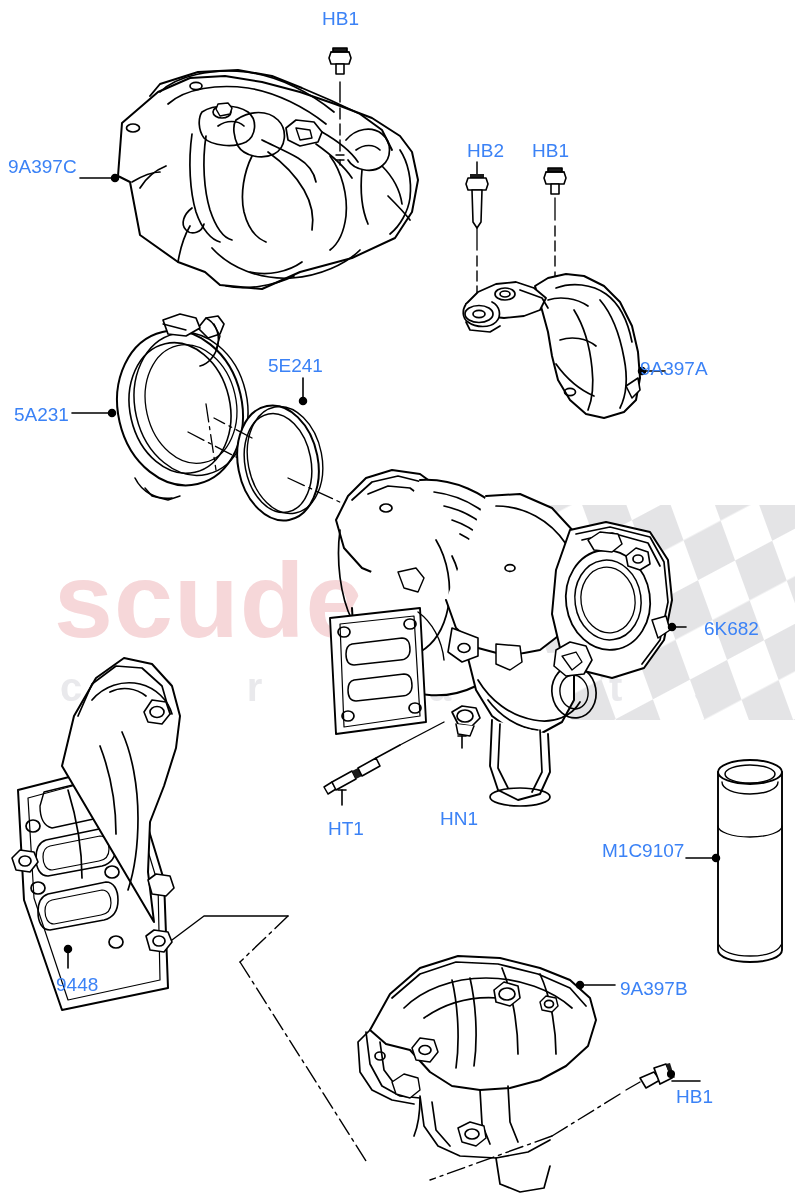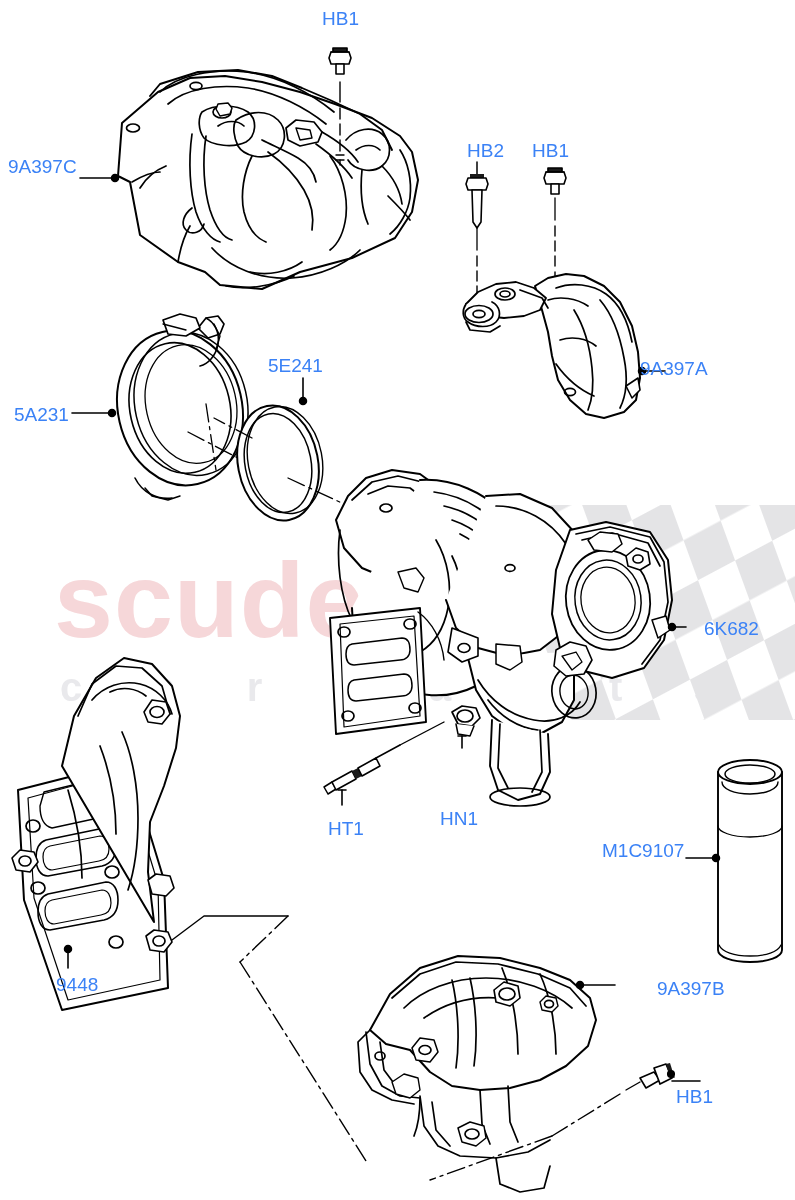--- a/index.html
+++ b/index.html
@@ -394,16 +394,16 @@
   <div class="lbl" style="left:467px;top:140px;">HB2</div>
   <div class="lbl" style="left:532px;top:140px;">HB1</div>
   <div class="lbl" style="left:640px;top:358px;">9A397A</div>
   <div class="lbl" style="left:268px;top:355px;">5E241</div>
   <div class="lbl" style="left:14px;top:404px;text-align:center;">5A231</div>
   <div class="lbl" style="left:704px;top:618px;">6K682</div>
   <div class="lbl" style="left:440px;top:760px;margin-top:48px;">HN1</div>
   <div class="lbl" style="left:328px;top:818px;">HT1</div>
   <div class="lbl" style="left:602px;top:840px;">M1C9107</div>
   <div class="lbl" style="left:56px;top:974px;">9448</div>
-  <div class="lbl" style="left:657px;top:978px;">9A397B</div>
+  <div class="lbl" style="left:620px;top:978px;">9A397B</div>
   <div class="lbl" style="left:676px;top:1086px;">HB1</div>
 
 </div>
 
 </body></html>

